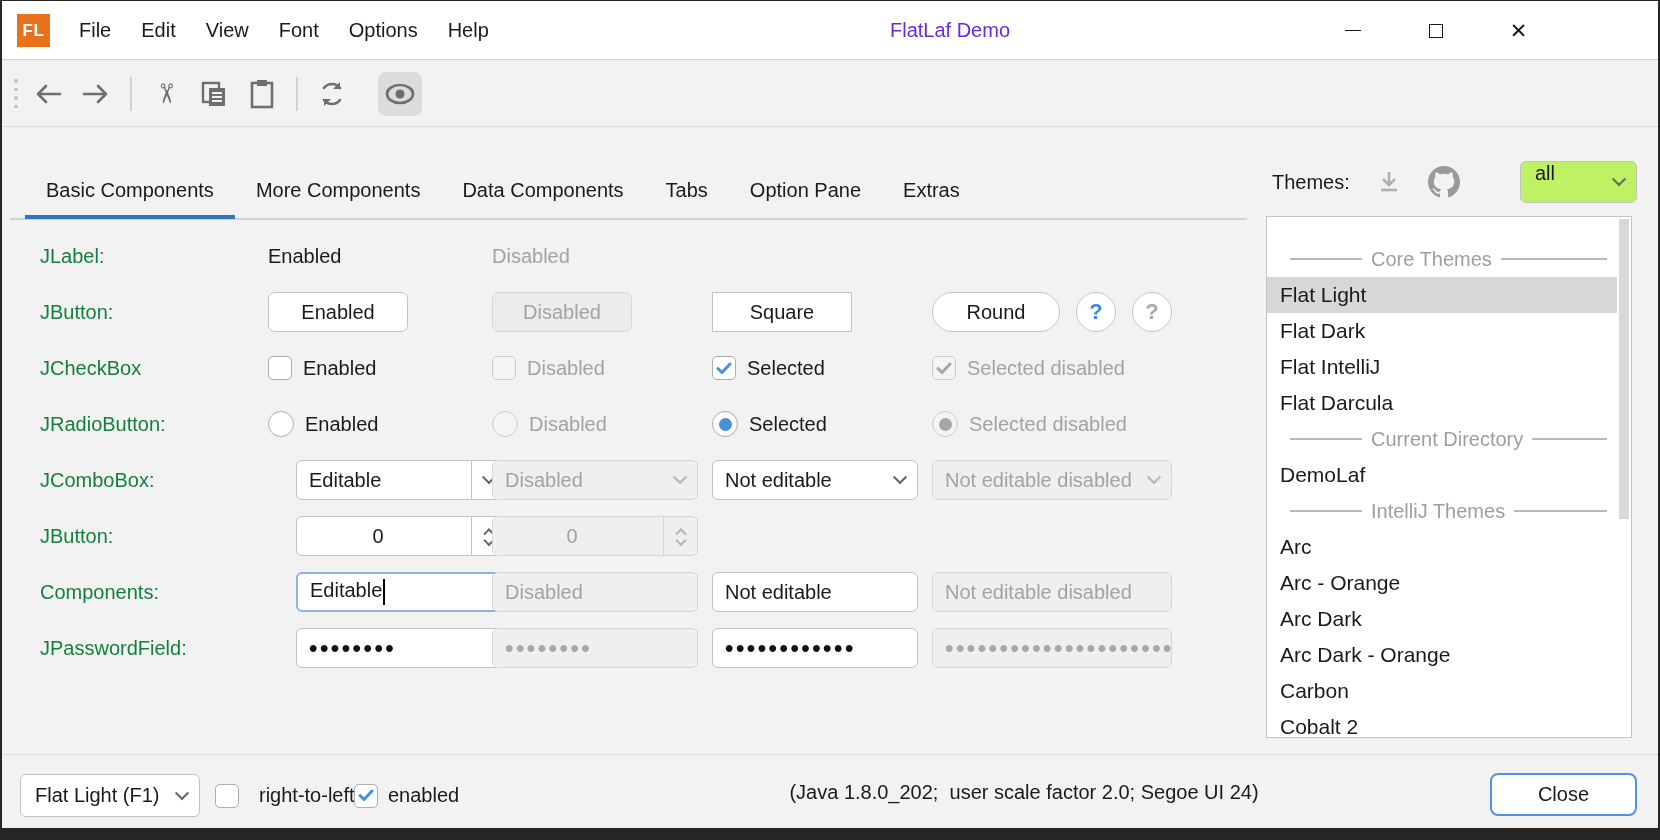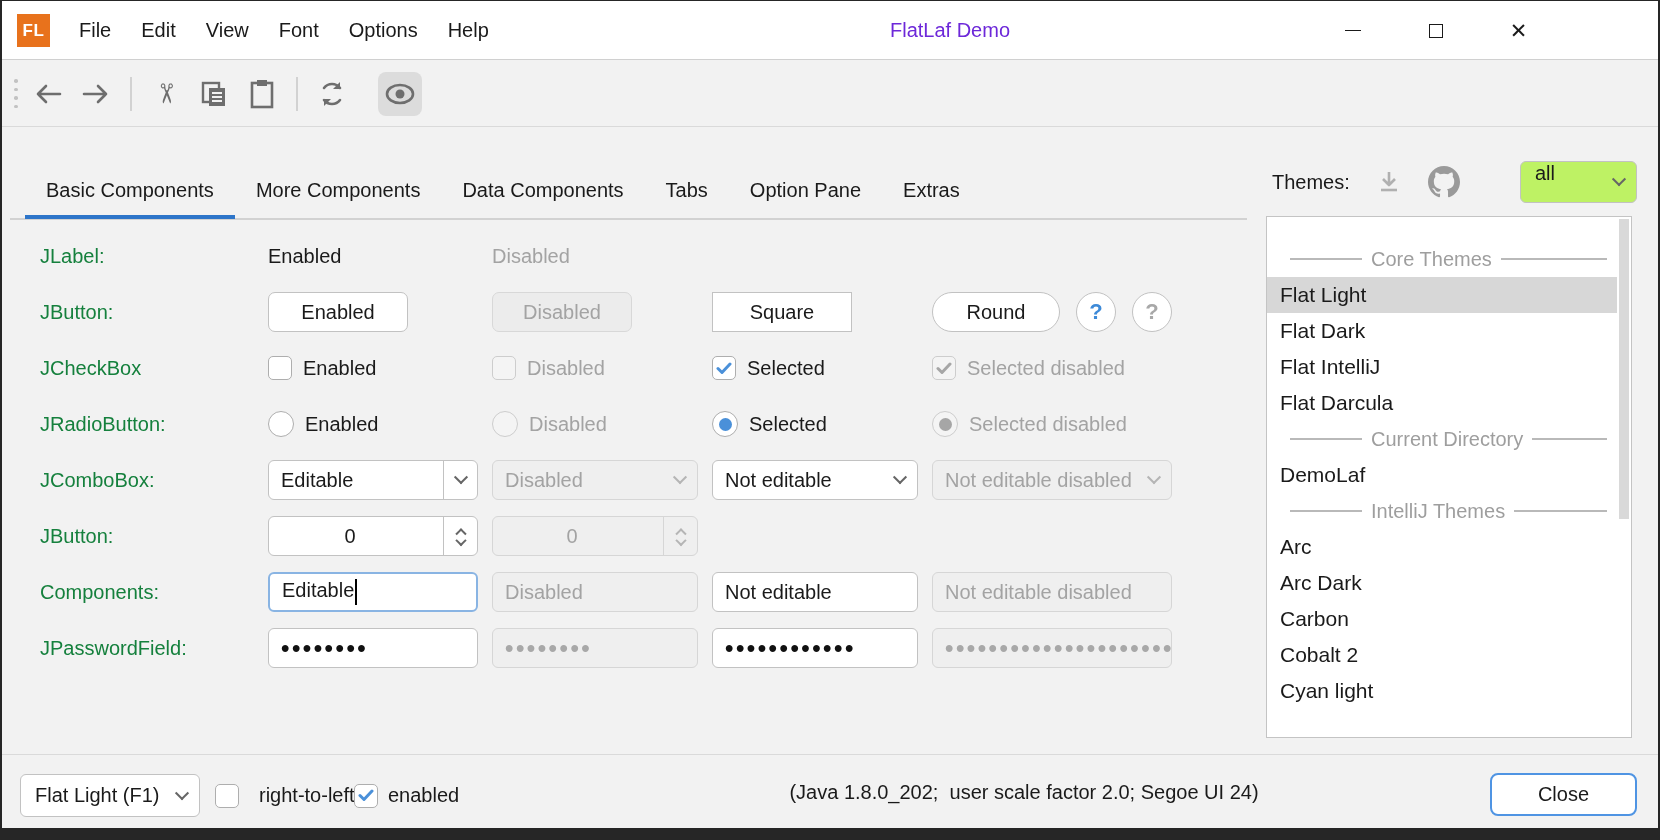--- a/index.html
+++ b/index.html
@@ -71,21 +71,21 @@
   .spin-box.flat-b { border-left-color:#d6d6d6; }
   .chev-s { width:8px; height:8px; border-right:2px solid #666; border-bottom:2px solid #666; }
   .chev-s.up { transform:rotate(-135deg) translate(-2px,-2px); }
   .chev-s.down { transform:rotate(45deg) translate(-1px,-1px); }
   .chev-s.gray { border-color:#b5b5b5; }
   .num { margin-left:auto; padding-right:12px; }
   .field.focused { border:2.5px solid #89b4e3; }
   .caret { display:inline-block; width:2px; height:26px; background:#000; vertical-align:middle; margin-left:1px; }
   .dots { padding-left:12px; font-size:24px; letter-spacing:2.5px; font-weight:bold; white-space:nowrap; overflow:hidden; color:#111; }
   .dots.gray { color:#a8a8a8; }
-  .w210 { width:210px; } .w206 { width:206px; } .w240 { width:240px; }
+  .w210 { width:210px;margin-left:28px; } .w206 { width:206px; } .w240 { width:240px; }
 
   
   .themes-head { position:absolute; left:1270px; top:33px; width:365px; height:42px; display:flex; align-items:center; }
   .themes-label { font-size:20px; }
   .th-icon { margin-left:26px; display:flex; align-items:center; }
   .filter-combo { position:absolute; right:21px; top:33px; width:117px; height:42px; background:#bef264; border:1.5px solid #c2c2c2; border-radius:6px; display:flex; font-size:20px; }
   .filter-combo .txt { padding-left:14px; }
 
   .theme-list { position:absolute; left:1264px; top:88px; width:366px; height:522px; background:#fff; border:1.5px solid #c4c4c4; overflow:hidden; }
   .lst-inner { position:absolute; left:0; top:2px; right:14px;margin-top:22px; }
@@ -407,21 +407,23 @@
             <span>Current Directory</span>
             <i></i>
           </div>
         <div class="lst-row">DemoLaf</div>
         <div class="lst-sep">
             <i></i>
             <span>IntelliJ Themes</span>
             <i></i>
           </div>
         <div class="lst-row">Arc</div>
+        <div class="lst-row">Arc - Orange</div>
         <div class="lst-row">Arc Dark</div>
+        <div class="lst-row">Arc Dark - Orange</div>
         <div class="lst-row">Carbon</div>
         <div class="lst-row">Cobalt 2</div>
         <div class="lst-row">Cyan light</div>
       </div>
       <div class="vscroll"></div>
     </div>
   </div>
 
   <div class="bottombar">
     <div class="lnf-combo">

